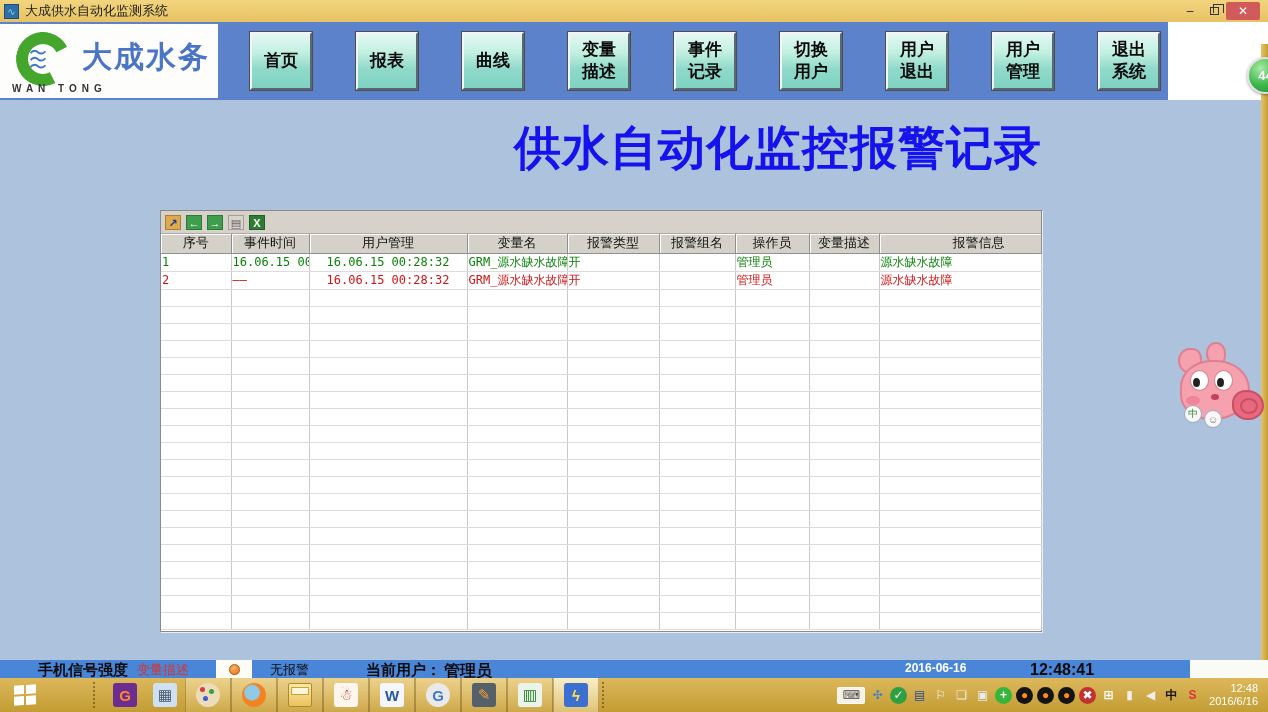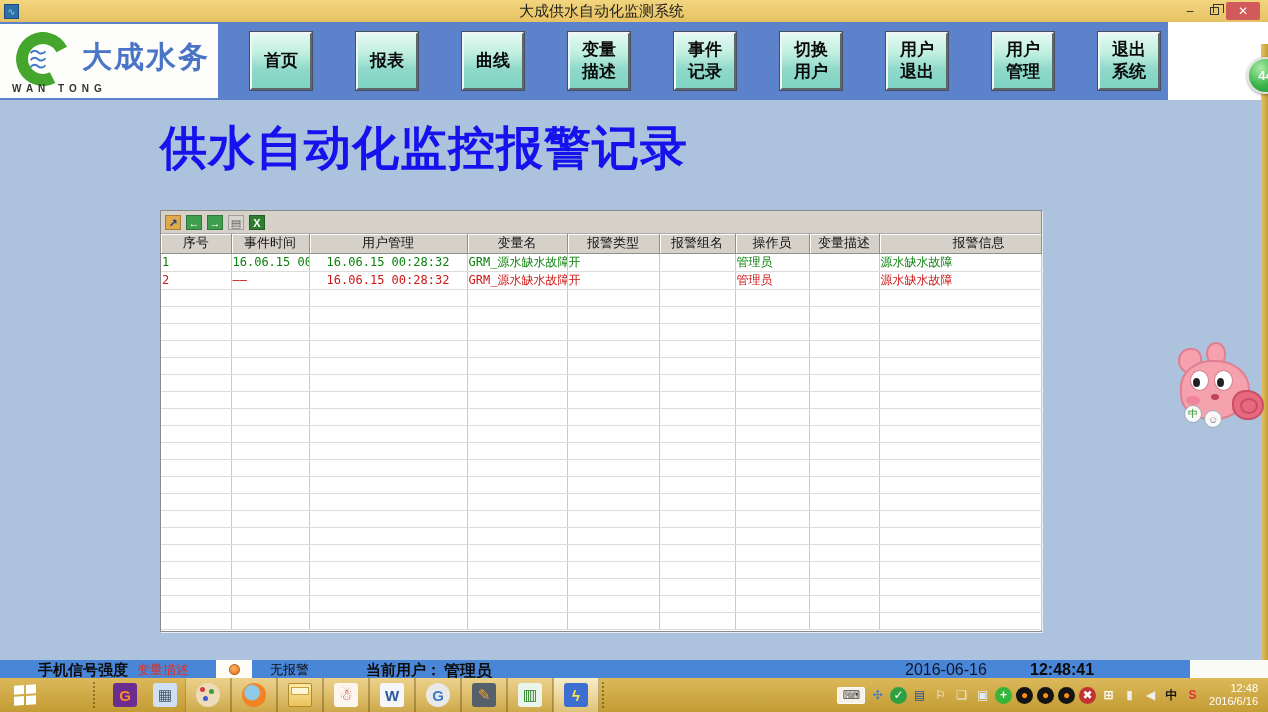--- a/index.html
+++ b/index.html
@@ -1,61 +1,61 @@
 <!DOCTYPE html>
 <html><head>
 <meta charset="utf-8">
 <style>
 *{box-sizing:border-box;margin:0;padding:0}
 html,body{width:1268px;height:712px;overflow:hidden;font-family:"Liberation Sans","DejaVu Sans",sans-serif;position:relative;background:#adc3dd}
 
 .titlebar{position:absolute;left:0;top:0;width:1268px;height:22px;background:linear-gradient(#f2d57e,#e7c263);display:flex;align-items:center;z-index:3}
 .app-ic{width:15px;height:15px;margin:0 6px 0 4px;background:#2f6ea8;border:1px solid #1c4c7a;color:#7ee0d0;font-size:10px;line-height:13px;text-align:center}
-.win-title{flex:1;text-align:center;font-size:15px;color:#1c1c1c}
+.win-title{flex:1;text-align:left;font-size:13px;color:#1c1c1c}
 .win-controls{display:flex;align-items:center;height:100%;margin-right:8px}
 .wc{width:24px;height:18px;display:flex;align-items:center;justify-content:center;font-size:12px;color:#222;cursor:default}
 .wc.close{width:34px;background:#d15a5a;color:#fff;font-weight:bold;border-radius:2px}
 .restore .sq{position:relative;width:9px;height:8px;border:1px solid #333;display:inline-block}
 .restore .sq::before{content:"";position:absolute;top:-4px;left:2px;width:9px;height:8px;border:1px solid #333;border-bottom:none}
 
 .header{position:absolute;left:0;top:22px;width:1268px;height:78px;background:#5b82ca;z-index:2}
 .logo{position:absolute;left:0;top:2px;width:218px;height:74px;background:#fdfdfb;display:flex;align-items:center;padding-left:16px}
 .logo-mark{position:relative;width:58px;height:58px;flex:0 0 58px}
 .cshape{position:absolute;left:0;top:0;width:54px;height:54px;border:12px solid #44a62c;border-right-color:transparent;border-radius:50%;transform:rotate(18deg)}
 .waves{position:absolute;left:13px;top:16px;color:#3d74c8;font-size:18px;letter-spacing:-2px;line-height:10px}
 .waves div{height:7px}
 .brand{font-size:30px;font-weight:bold;color:#4a74c6;letter-spacing:2px;margin-left:8px;margin-top:-8px}
 .logo-sub{position:absolute;left:12px;bottom:4px;font-size:10px;font-weight:bold;color:#333;letter-spacing:5px}
 .nav{position:absolute;left:218px;top:0;width:950px;height:78px;display:flex;align-items:center;gap:44px;padding-left:32px}
 .nav-btn{width:62px;height:58px;background:linear-gradient(180deg,#e4f8f3 0%,#c1efe0 35%,#8fd9ca 65%,#7fd3c3 100%);border:2px solid;border-color:#f4f6f6 #5e666e #5e666e #f4f6f6;box-shadow:0 0 0 1px #474f58;display:flex;align-items:center;justify-content:center;cursor:pointer}
 .nav-btn span{display:block;width:40px;font-size:17px;font-weight:bold;color:#0a0a0a;text-align:center;line-height:1.3;word-break:break-all}
 .header-right{position:absolute;left:1168px;top:0;width:100px;height:78px;background:#fff}
 
 .main{position:absolute;left:0;top:100px;width:1268px;height:560px;background:#adc3dd;z-index:1}
-.page-title{position:absolute;left:160px;top:16px;width:882px;height:64px;line-height:64px;text-align:left;font-size:47px;font-weight:bold;color:#1512ee;letter-spacing:1px}
+.page-title{position:absolute;left:160px;top:16px;width:882px;height:64px;line-height:64px;text-align:right;font-size:47px;font-weight:bold;color:#1512ee;letter-spacing:1px}
 .table-widget{position:absolute;left:160px;top:110px;width:882px;height:422px;background:#fff;border:1px solid #8a8a8a;box-shadow:1px 1px 0 #e8eef5}
 .tbl-toolbar{height:23px;background:#d6d2ca;border-bottom:1px solid #aaa;display:flex;align-items:center;padding-left:4px;gap:5px}
 .tb-icon{width:16px;height:15px;font-size:11px;font-weight:bold;line-height:14px;text-align:center;border:1px solid rgba(0,0,0,.25);cursor:pointer}
 table{border-collapse:collapse;table-layout:fixed;width:880px;font-size:12px}
 th{height:19px;background:#d5d1c9;border-right:1px solid #8f8f8f;border-bottom:1px solid #8f8f8f;box-shadow:inset 1px 1px 0 #fff;font-size:13px;font-weight:normal;color:#111;overflow:hidden;white-space:nowrap;cursor:pointer}
 td{height:17px;border-right:1px solid #c9c9c9;border-bottom:1px solid #dcdcdc;overflow:hidden;white-space:nowrap;padding:0 1px;font-family:"DejaVu Sans Mono","Liberation Mono",monospace;font-size:12px}
 tr.row-green td{color:#0a820a}
 tr.row-red td{color:#d01414}
 td.ctr{text-align:center}
 
 .statusbar{position:absolute;left:0;top:660px;width:1268px;height:18px;background:#4a86d8;z-index:4;overflow:hidden}
 .sb{position:absolute;top:1px;white-space:nowrap}
 .sb.signal-label{left:38px;font-size:15px;font-weight:bold;color:#0b0b0b}
 .sb.signal-value{left:137px;font-size:13px;color:#e03022}
 .sb.bellbox{left:216px;top:0;width:36px;height:18px;background:#fdfdf6;display:flex;align-items:center;justify-content:center}
 .bell-glyph{width:11px;height:11px;background:radial-gradient(circle at 40% 35%,#ffb25e,#e2711d);border-radius:50% 50% 45% 45%;border:1px solid #b05b12}
 .sb.alarm-status{left:270px;font-size:13px;color:#0b0b0b}
 .sb.user-label{left:366px;font-size:15px;font-weight:bold;color:#0b0b0b}
 .sb.user-value{left:444px;font-size:16px;font-weight:bold;color:#0b0b0b}
-.sb.date{left:905px;font-size:16px;font-weight:normal;color:#0f172a}
+.sb.date{left:905px;font-size:12px;font-weight:bold;color:#ffffff}
 .sb.time{left:1030px;font-size:16px;font-weight:bold;color:#0b0b0b}
 .sb.white-box{left:1190px;top:0;width:78px;height:18px;background:#fbfbf6}
 
 .taskbar{position:absolute;left:0;top:678px;width:1268px;height:34px;background:linear-gradient(#dcb85b,#c39c33);display:flex;align-items:center;z-index:10}
 .start{width:50px;height:34px;display:flex;align-items:center;justify-content:center;cursor:pointer}
 .winlogo{display:grid;grid-template-columns:10px 10px;grid-template-rows:9px 9px;gap:2px;transform:skewY(-4deg)}
 .winlogo span{background:#fff}
 .apps{display:flex;align-items:center;height:34px}
 .task-app{width:40px;height:34px;display:flex;align-items:center;justify-content:center;cursor:pointer}
 .task-app.open{background:linear-gradient(rgba(255,240,200,.45),rgba(235,205,140,.25));border-left:1px solid rgba(90,65,10,.35);border-right:1px solid rgba(90,65,10,.35);width:46px}

